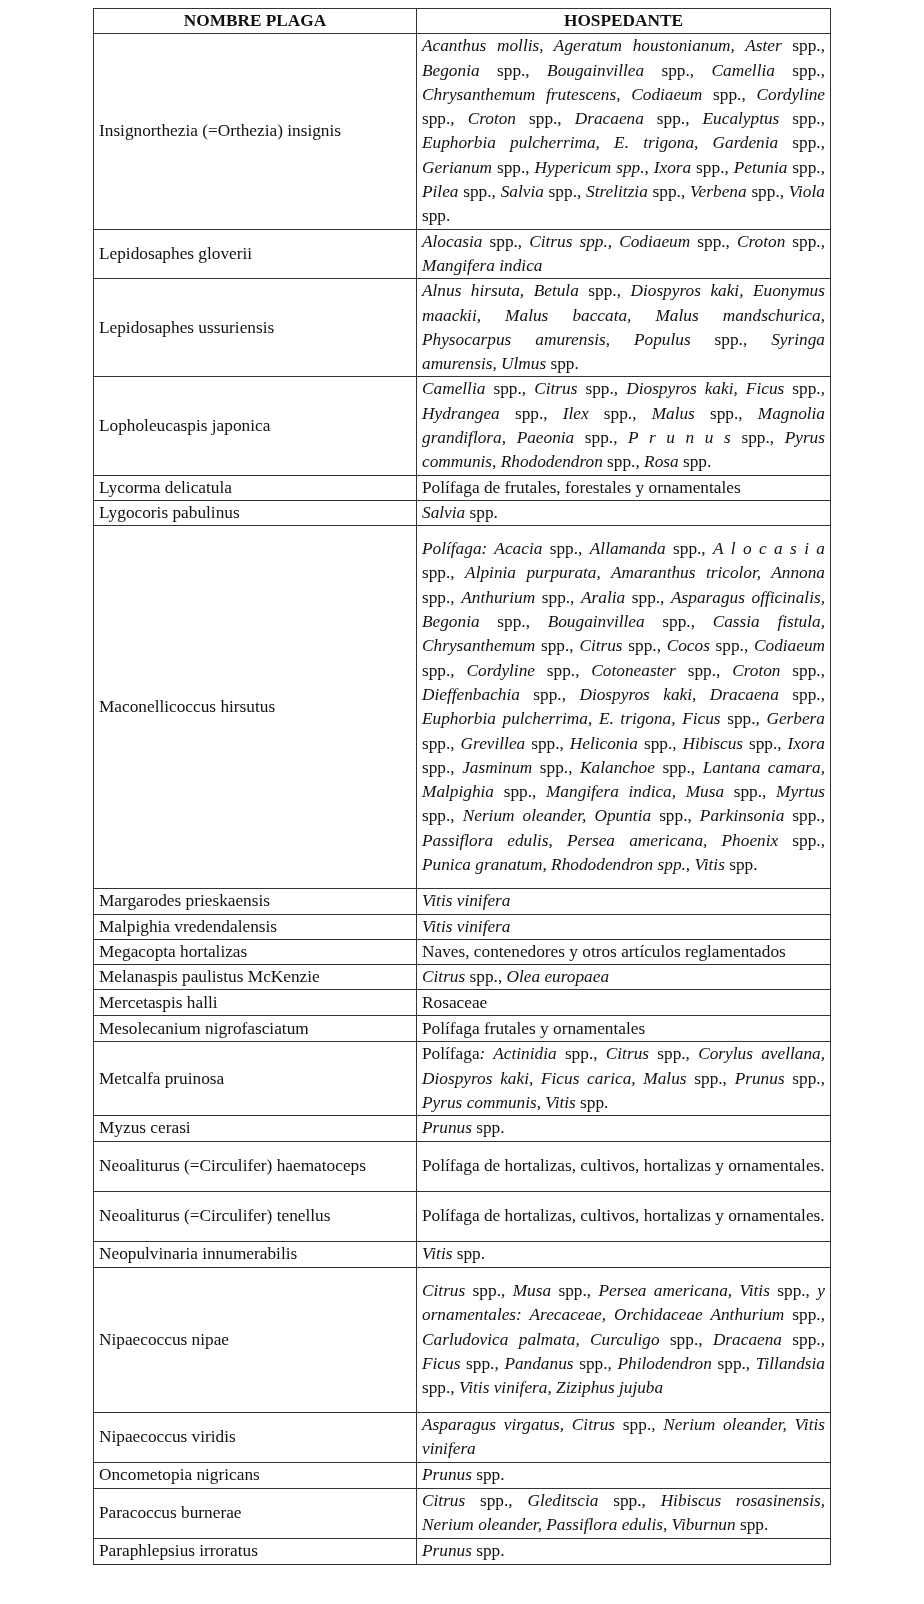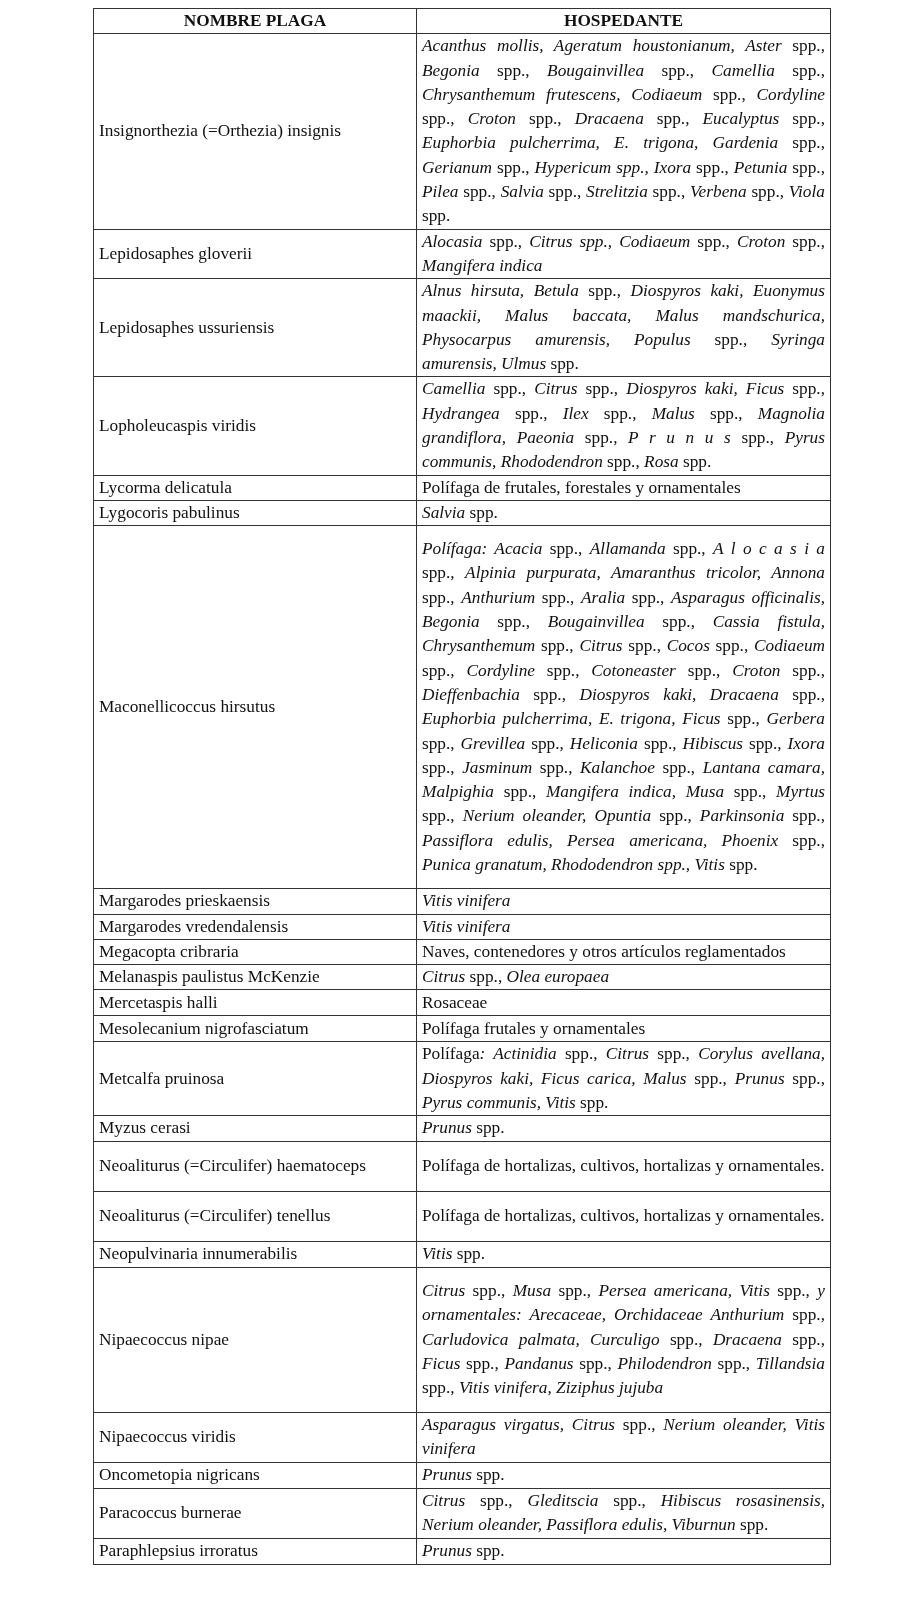--- a/index.html
+++ b/index.html
@@ -37,45 +37,45 @@
       </tr>
       <tr style="height: 49px;">
         <td class="pest">Lepidosaphes gloverii</td>
         <td class="host"><span class="i">Alocasia</span><span> spp., </span><span class="i">Citrus spp., Codiaeum</span><span> spp., </span><span class="i">Croton</span><span> spp., </span><span class="i">Mangifera indica</span></td>
       </tr>
       <tr style="height: 98px;">
         <td class="pest">Lepidosaphes ussuriensis</td>
         <td class="host"><span class="i">Alnus hirsuta, Betula</span><span> spp., </span><span class="i">Diospyros kaki, Euonymus maackii, Malus baccata, Malus mandschurica, Physocarpus amurensis, Populus</span><span> spp., </span><span class="i">Syringa amurensis, Ulmus</span><span> spp.</span></td>
       </tr>
       <tr style="height: 98px;">
-        <td class="pest">Lopholeucaspis viridis</td>
+        <td class="pest">Lopholeucaspis japonica</td>
         <td class="host"><span class="i">Camellia</span><span> spp., </span><span class="i">Citrus</span><span> spp., </span><span class="i">Diospyros kaki, Ficus</span><span> spp., </span><span class="i">Hydrangea</span><span> spp., </span><span class="i">Ilex</span><span> spp., </span><span class="i">Malus</span><span> spp., </span><span class="i">Magnolia grandiflora, Paeonia</span><span> spp., </span><span class="i">P r u n u s</span><span> spp., </span><span class="i">Pyrus communis, Rhododendron</span><span> spp., </span><span class="i">Rosa</span><span> spp.</span></td>
       </tr>
       <tr style="height: 25px;">
         <td class="pest">Lycorma delicatula</td>
         <td class="host"><span>Polífaga de frutales, forestales y ornamentales</span></td>
       </tr>
       <tr style="height: 25px;">
         <td class="pest">Lygocoris pabulinus</td>
         <td class="host"><span class="i">Salvia</span><span> spp.</span></td>
       </tr>
       <tr style="height: 363px;">
         <td class="pest">Maconellicoccus hirsutus</td>
         <td class="host"><span class="i">Polífaga: Acacia</span><span> spp., </span><span class="i">Allamanda</span><span> spp., </span><span class="i">A l o c a s i a</span><span> spp., </span><span class="i">Alpinia purpurata, Amaranthus tricolor, Annona</span><span> spp., </span><span class="i">Anthurium</span><span> spp., </span><span class="i">Aralia</span><span> spp., </span><span class="i">Asparagus officinalis, Begonia</span><span> spp., </span><span class="i">Bougainvillea</span><span> spp., </span><span class="i">Cassia fistula, Chrysanthemum</span><span> spp., </span><span class="i">Citrus</span><span> spp., </span><span class="i">Cocos</span><span> spp., </span><span class="i">Codiaeum</span><span> spp., </span><span class="i">Cordyline</span><span> spp., </span><span class="i">Cotoneaster</span><span> spp., </span><span class="i">Croton</span><span> spp., </span><span class="i">Dieffenbachia</span><span> spp., </span><span class="i">Diospyros kaki, Dracaena</span><span> spp., </span><span class="i">Euphorbia pulcherrima, E. trigona, Ficus</span><span> spp., </span><span class="i">Gerbera</span><span> spp., </span><span class="i">Grevillea</span><span> spp., </span><span class="i">Heliconia</span><span> spp., </span><span class="i">Hibiscus</span><span> spp., </span><span class="i">Ixora</span><span> spp., </span><span class="i">Jasminum</span><span> spp., </span><span class="i">Kalanchoe</span><span> spp., </span><span class="i">Lantana camara, Malpighia</span><span> spp., </span><span class="i">Mangifera indica, Musa</span><span> spp., </span><span class="i">Myrtus</span><span> spp., </span><span class="i">Nerium oleander, Opuntia</span><span> spp., </span><span class="i">Parkinsonia</span><span> spp., </span><span class="i">Passiflora edulis, Persea americana, Phoenix</span><span> spp., </span><span class="i">Punica granatum, Rhododendron spp., Vitis</span><span> spp.</span></td>
       </tr>
       <tr style="height: 25px;">
         <td class="pest">Margarodes prieskaensis</td>
         <td class="host"><span class="i">Vitis vinifera</span></td>
       </tr>
       <tr style="height: 25px;">
-        <td class="pest">Margarodes vredendalensis</td>
+        <td class="pest">Malpighia vredendalensis</td>
         <td class="host"><span class="i">Vitis vinifera</span></td>
       </tr>
       <tr style="height: 25px;">
-        <td class="pest">Megacopta cribraria</td>
+        <td class="pest">Megacopta hortalizas</td>
         <td class="host"><span>Naves, contenedores y otros artículos reglamentados</span></td>
       </tr>
       <tr style="height: 25px;">
         <td class="pest">Melanaspis paulistus McKenzie</td>
         <td class="host"><span class="i">Citrus</span><span> spp., </span><span class="i">Olea europaea</span></td>
       </tr>
       <tr style="height: 26px;">
         <td class="pest">Mercetaspis halli</td>
         <td class="host"><span>Rosaceae</span></td>
       </tr>

